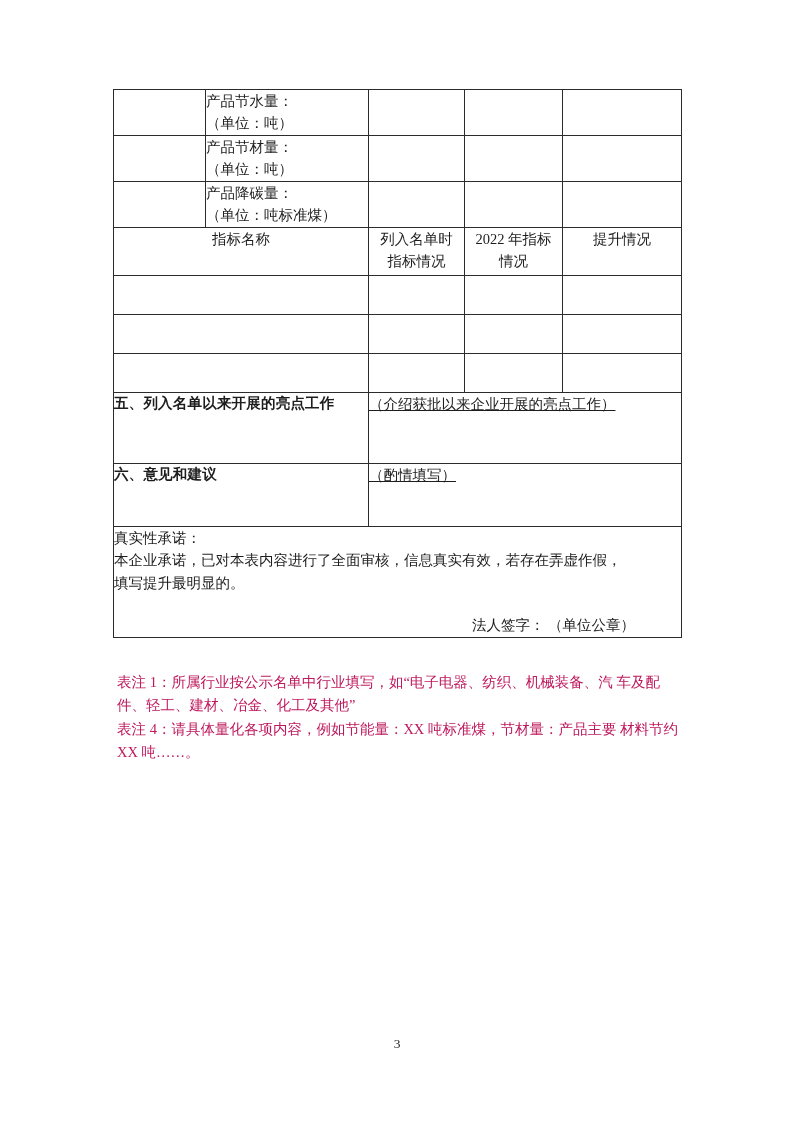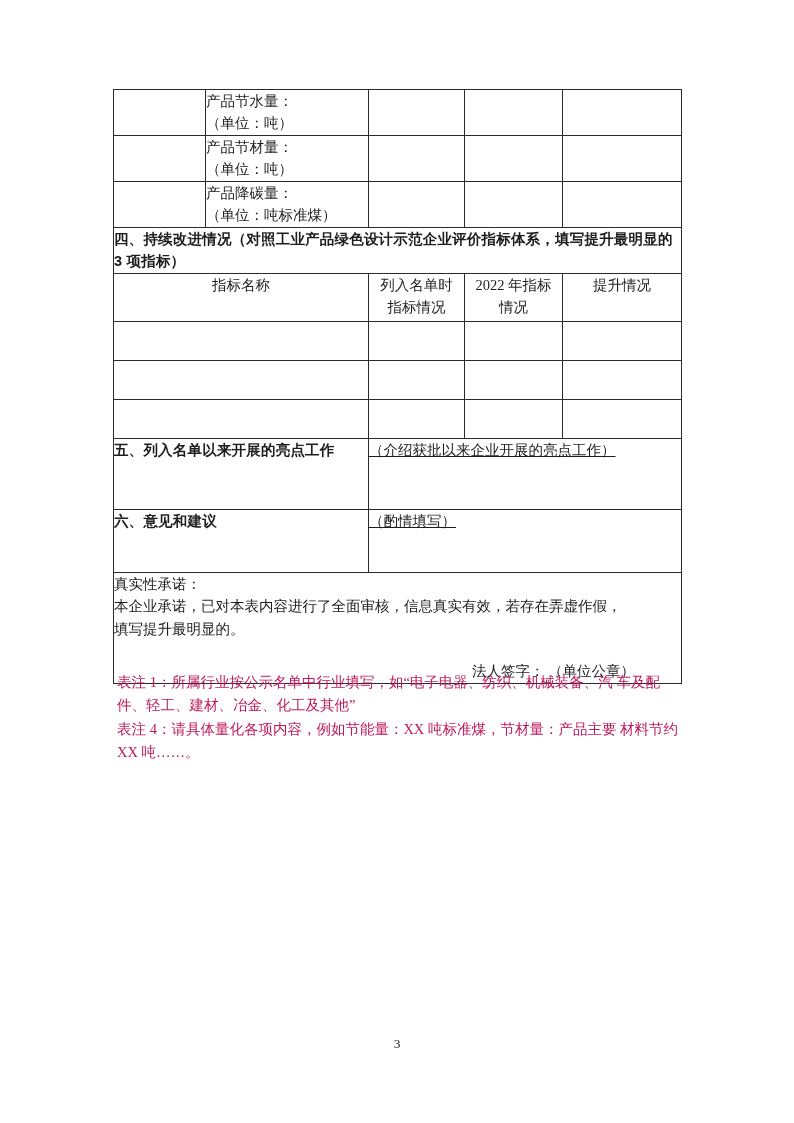--- a/index.html
+++ b/index.html
@@ -71,21 +71,21 @@
 
   .th-center {
     text-align: center;
     vertical-align: middle;
     padding: 4px 4px;
   }
   .row-header td { height: 47px; }
   .row-blank td { height: 38px; }
 
   .sec-title {
-    font-family: Liberation Sans, sans-serif;
+    font-family: Liberation Mono, monospace;
     font-weight: bold;
     font-size: 14.5px;
     vertical-align: middle;
     padding-left: 9px;
     letter-spacing: 0.2px;
   }
   .sec-body {
     vertical-align: middle;
     padding-left: 10px;
     font-size: 14.5px;
@@ -174,23 +174,20 @@
         <td></td>
         <td class="cell-pad">
           <span class="metric-label">产品降碳量：</span>
           <span class="metric-unit">（单位：吨标准煤）</span>
         </td>
         <td class="cell-pad"></td>
         <td class="cell-pad"></td>
         <td class="cell-pad"></td>
       </tr>
 
-      <tr>
-        <td class="section-head" colspan="5">四、持续改进情况（对照工业产品绿色设计示范企业评价指标体系，填写提升最明显的 3 项指标）</td>
-      </tr>
 
       <tr class="row-header">
         <td class="th-center" colspan="2">指标名称</td>
         <td class="th-center">
           <div>列入名单时</div>
           <div>指标情况</div>
         </td>
         <td class="th-center">
           <div>2022 年指标</div>
           <div>情况</div>

